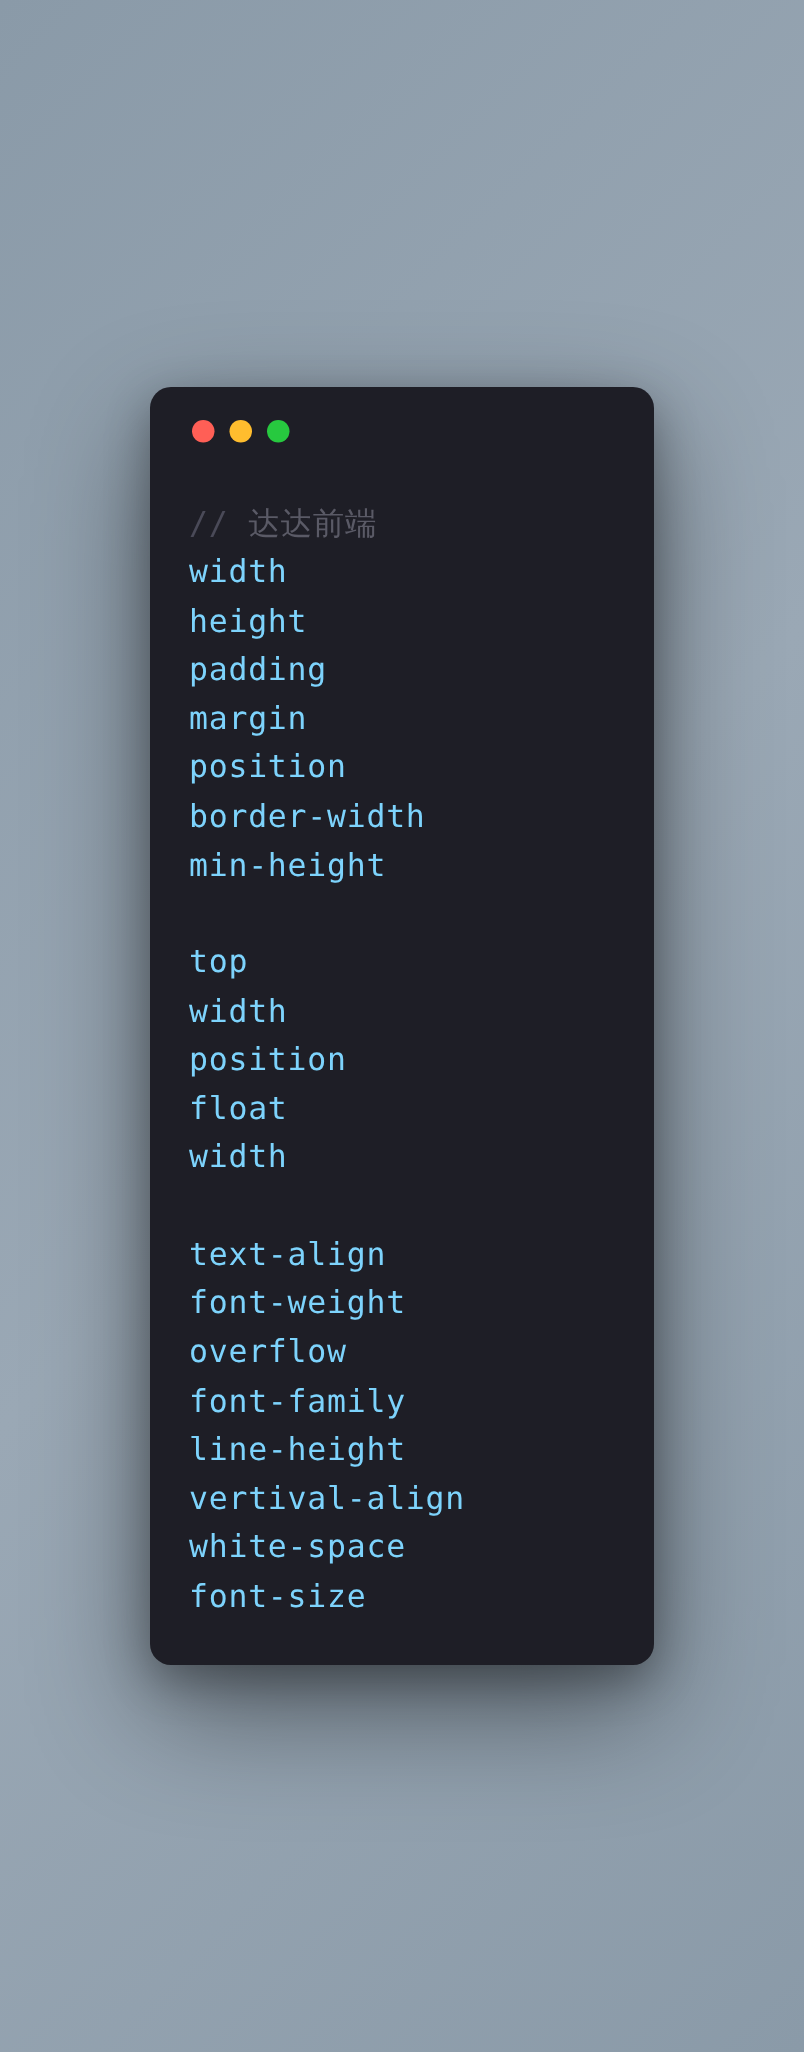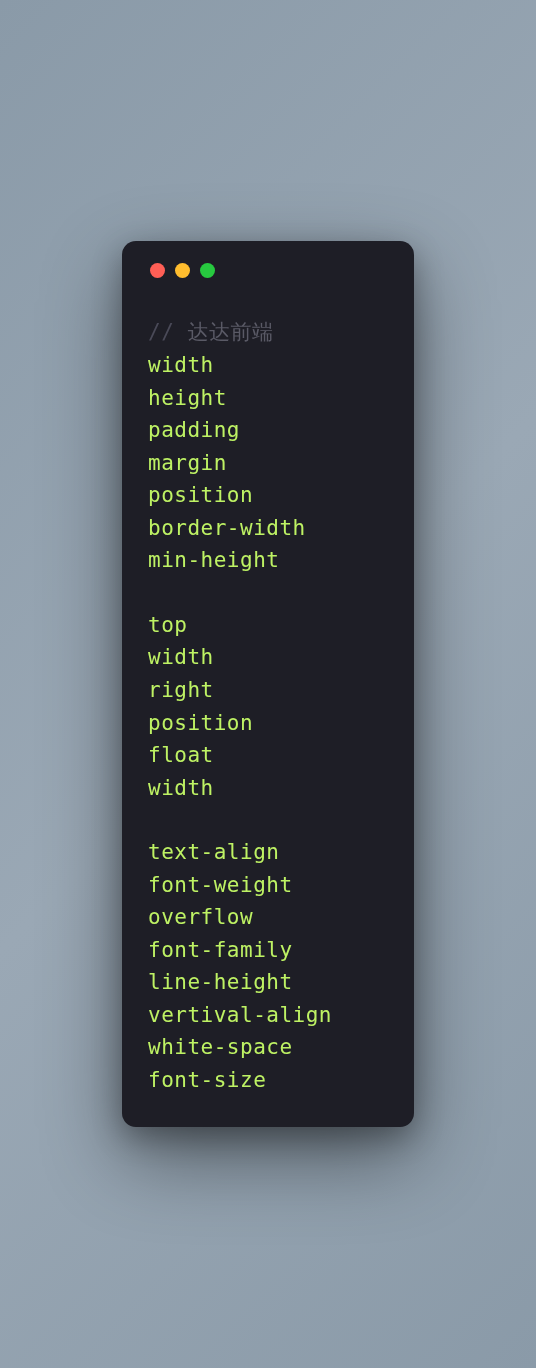--- a/index.html
+++ b/index.html
@@ -10,21 +10,21 @@
     body {
       width: 536px;
       height: 1368px;
       background: linear-gradient(135deg, #8a9aa8 0%, #9aa8b5 50%, #8a9aa8 100%);
       display: flex;
       align-items: center;
       justify-content: center;
       font-family: 'Menlo', 'Monaco', 'Consolas', monospace;
     }
     .window {
-      width: 292px;
+      width: 336px;
       background: #1e1e26;
       border-radius: 14px;
       box-shadow: 0 30px 80px rgba(0,0,0,0.45), 0 10px 30px rgba(0,0,0,0.3);
       padding: 22px 26px 30px 26px;
     }
     .traffic-lights {
       display: flex;
       gap: 10px;
       margin-bottom: 38px;
       padding-left: 2px;
@@ -43,21 +43,21 @@
       font-weight: 400;
       letter-spacing: 0.5px;
     }
     .comment {
       color: #5a5a66;
     }
     .comment-slashes {
       color: #4a4a58;
     }
     .prop {
-      color: #bef264;
+      color: #7dd3fc;
       display: block;
     }
     .blank {
       height: 32px;
     }
   </style>
 </head>
 <body>
 
 <div class="window">
@@ -71,21 +71,20 @@
     <span class="prop">width</span>
     <span class="prop">height</span>
     <span class="prop">padding</span>
     <span class="prop">margin</span>
     <span class="prop">position</span>
     <span class="prop">border-width</span>
     <span class="prop">min-height</span>
     <div class="blank"></div>
     <span class="prop">top</span>
     <span class="prop">width</span>
-    <span class="prop">right</span>
     <span class="prop">position</span>
     <span class="prop">float</span>
     <span class="prop">width</span>
     <div class="blank"></div>
     <span class="prop">text-align</span>
     <span class="prop">font-weight</span>
     <span class="prop">overflow</span>
     <span class="prop">font-family</span>
     <span class="prop">line-height</span>
     <span class="prop">vertival-align</span>

